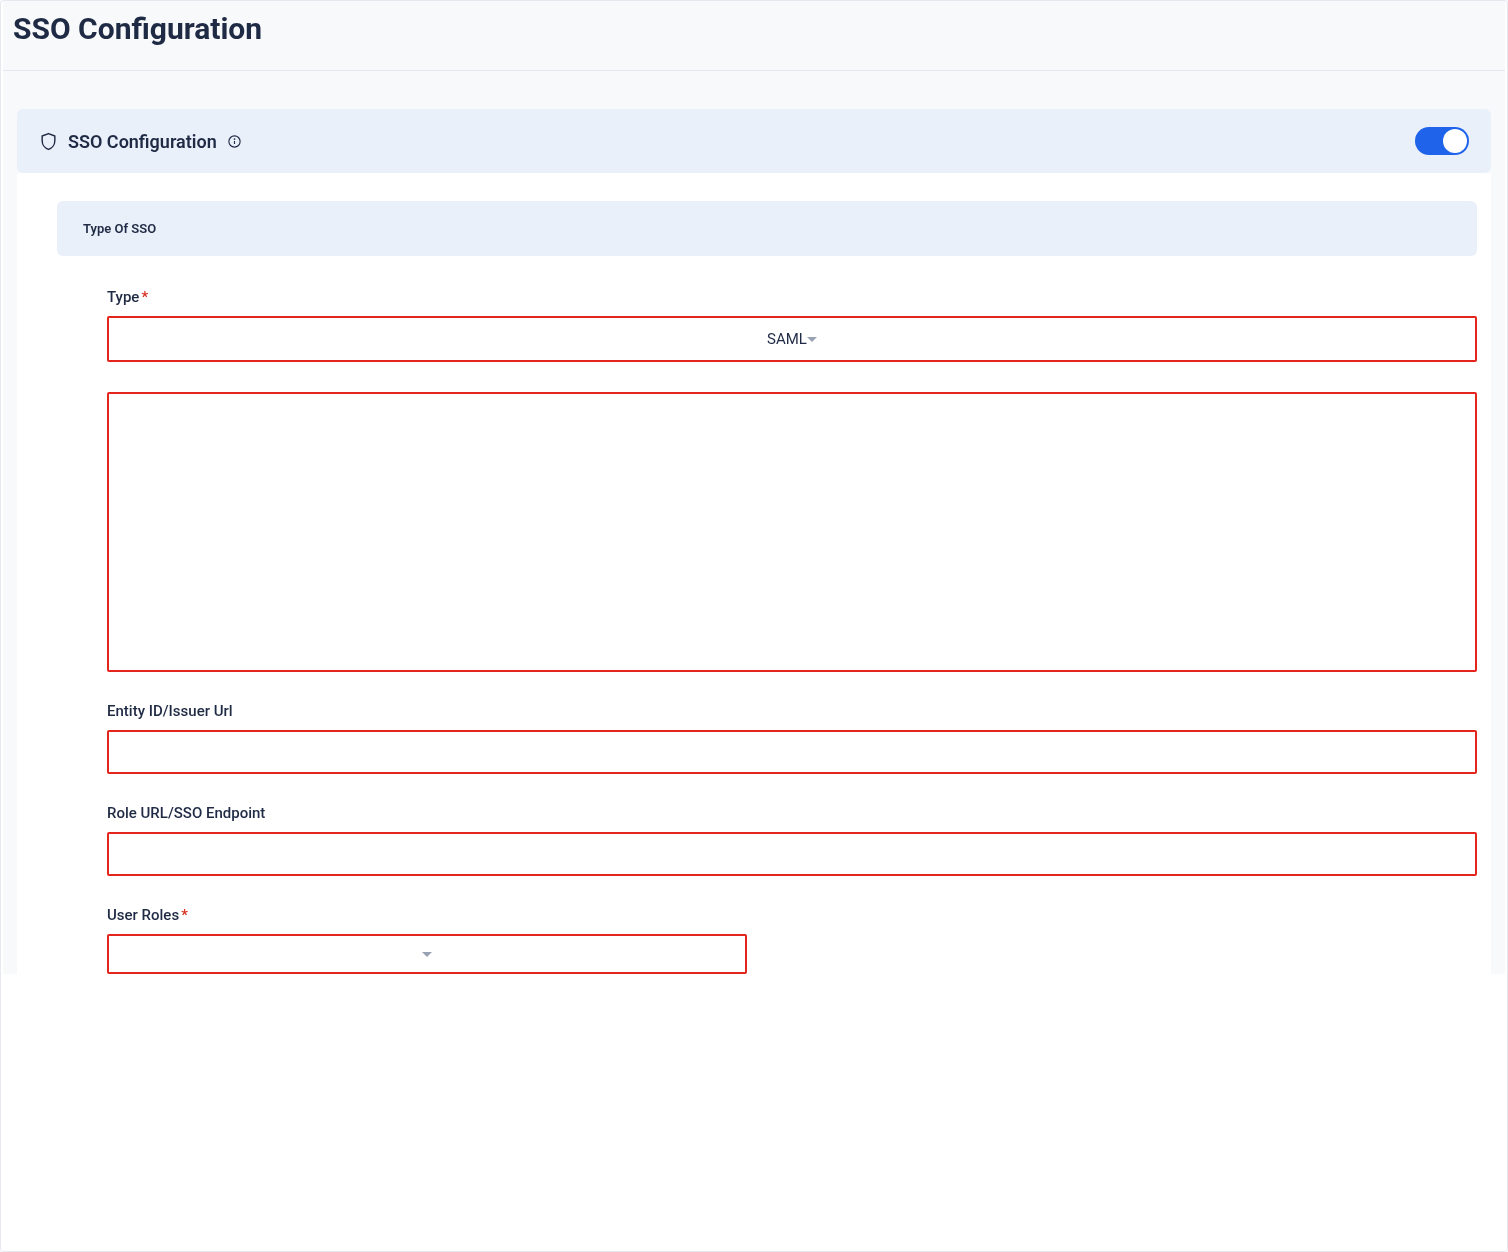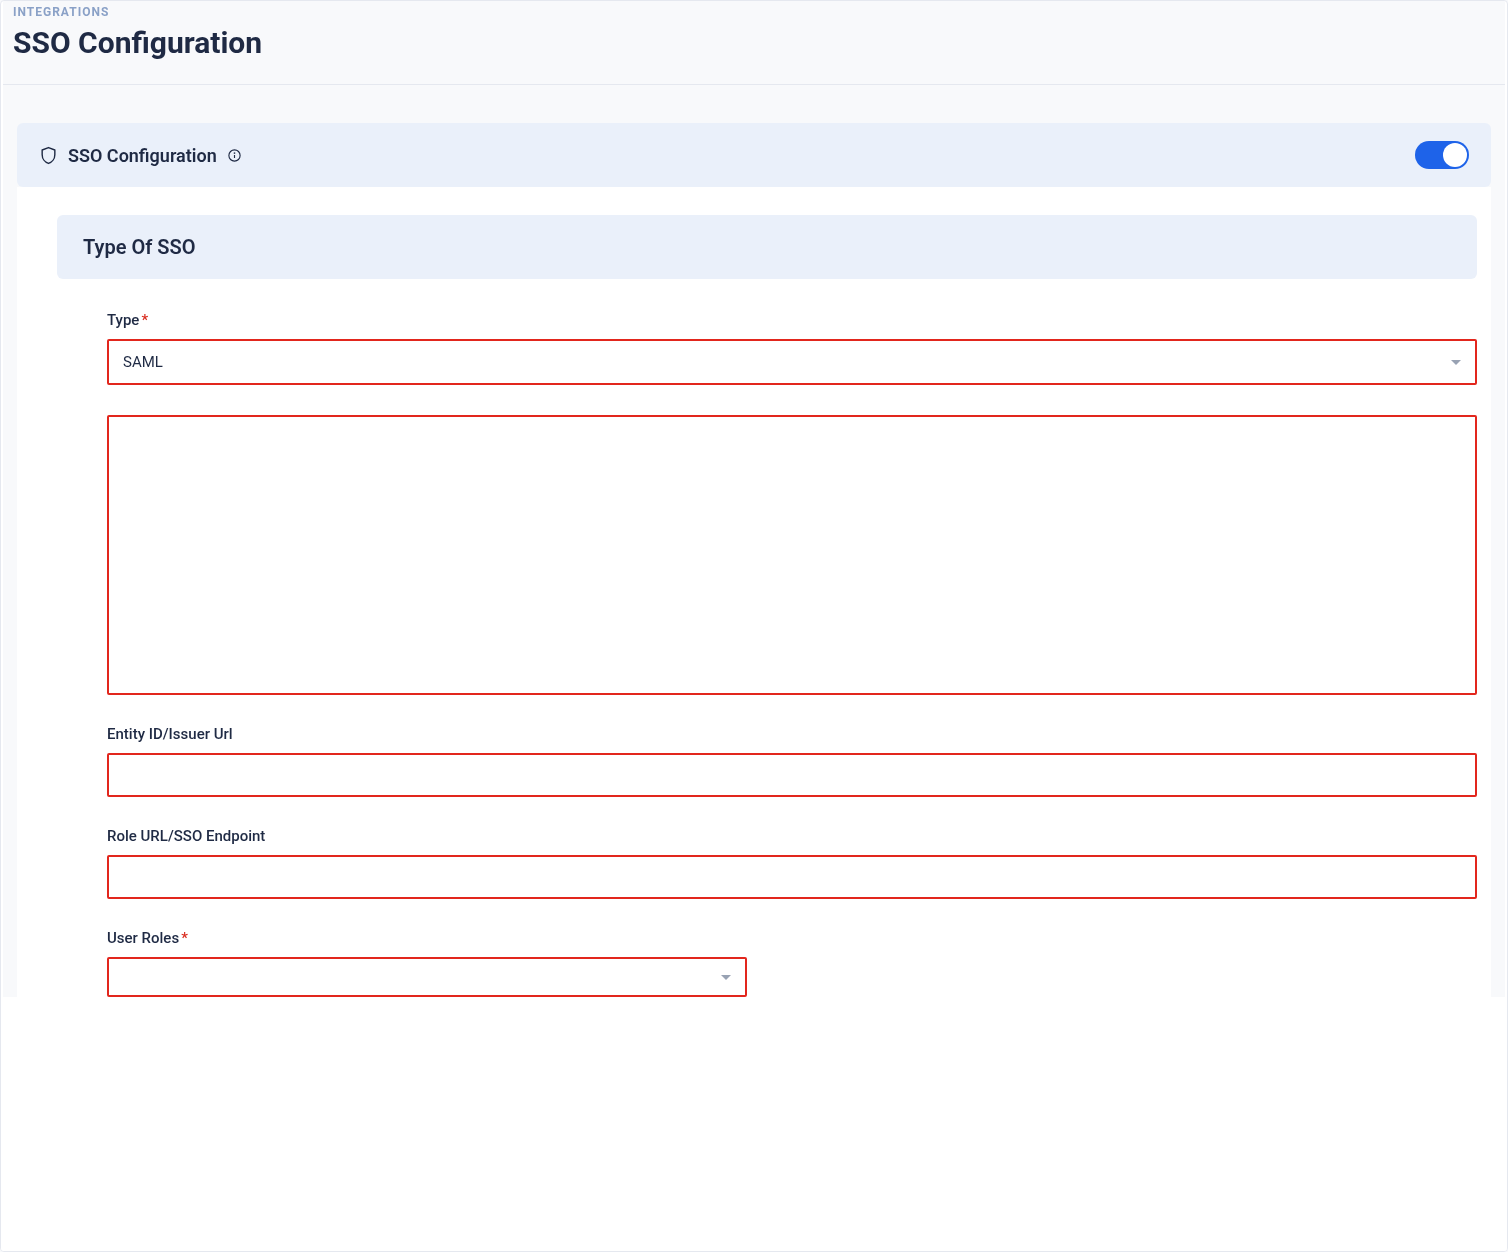--- a/index.html
+++ b/index.html
@@ -82,21 +82,21 @@
   .info-icon svg { display: block; }
   
   .panel-body {
     background: var(--bg-panel);
     padding: 28px 14px 0 40px;
   }
   .section-header {
     background: var(--bg-header-strip);
     border-radius: 6px;
     padding: 20px 26px;
-    font-size: 20px;
+    font-size: 13px;
     font-weight: 600;
     color: var(--text-dark);
     margin-bottom: 32px;
   }
   .form-area {
     padding: 0 0 0 50px;
   }
   .field-row { margin-bottom: 30px; }
   .field-label {
     font-size: 15px;
@@ -108,21 +108,21 @@
   .req-star { color: var(--accent-red); margin-left: 2px; }
   .hl-field {
     border: 2px solid var(--highlight-red);
     border-radius: 2px;
     background: #fff;
   }
   .select-field {
     height: 46px;
     display: flex;
     align-items: center;
-    justify-content: space-between;
+    justify-content: center;
     padding: 0 14px;
     font-size: 15px;
     color: var(--text-dark);
     cursor: pointer;
   }
   .select-field.small { height: 40px; width: 640px; }
   .caret-down {
     width: 0; height: 0;
     border-left: 5px solid transparent;
     border-right: 5px solid transparent;
@@ -161,21 +161,20 @@
     border-radius: 50%;
     background: #fff;
   }
 </style>
 </head>
 <body>
 
 <div class="canvas">
 
   <div class="page-header">
-    <div class="eyebrow">INTEGRATIONS</div>
     <div class="page-title">SSO Configuration</div>
   </div>
 
   <div class="content-area">
 
     <div class="panel-header">
       <div class="panel-header-left">
         <span class="shield-icon">
           <svg width="19" height="19" viewBox="0 0 24 24" fill="none" stroke="#1f2a44" stroke-width="1.8" stroke-linejoin="round" stroke-linecap="round">
             <path d="M12 2 L20 5 V11 C20 16 16.5 20.5 12 22 C7.5 20.5 4 16 4 11 V5 Z"></path>

